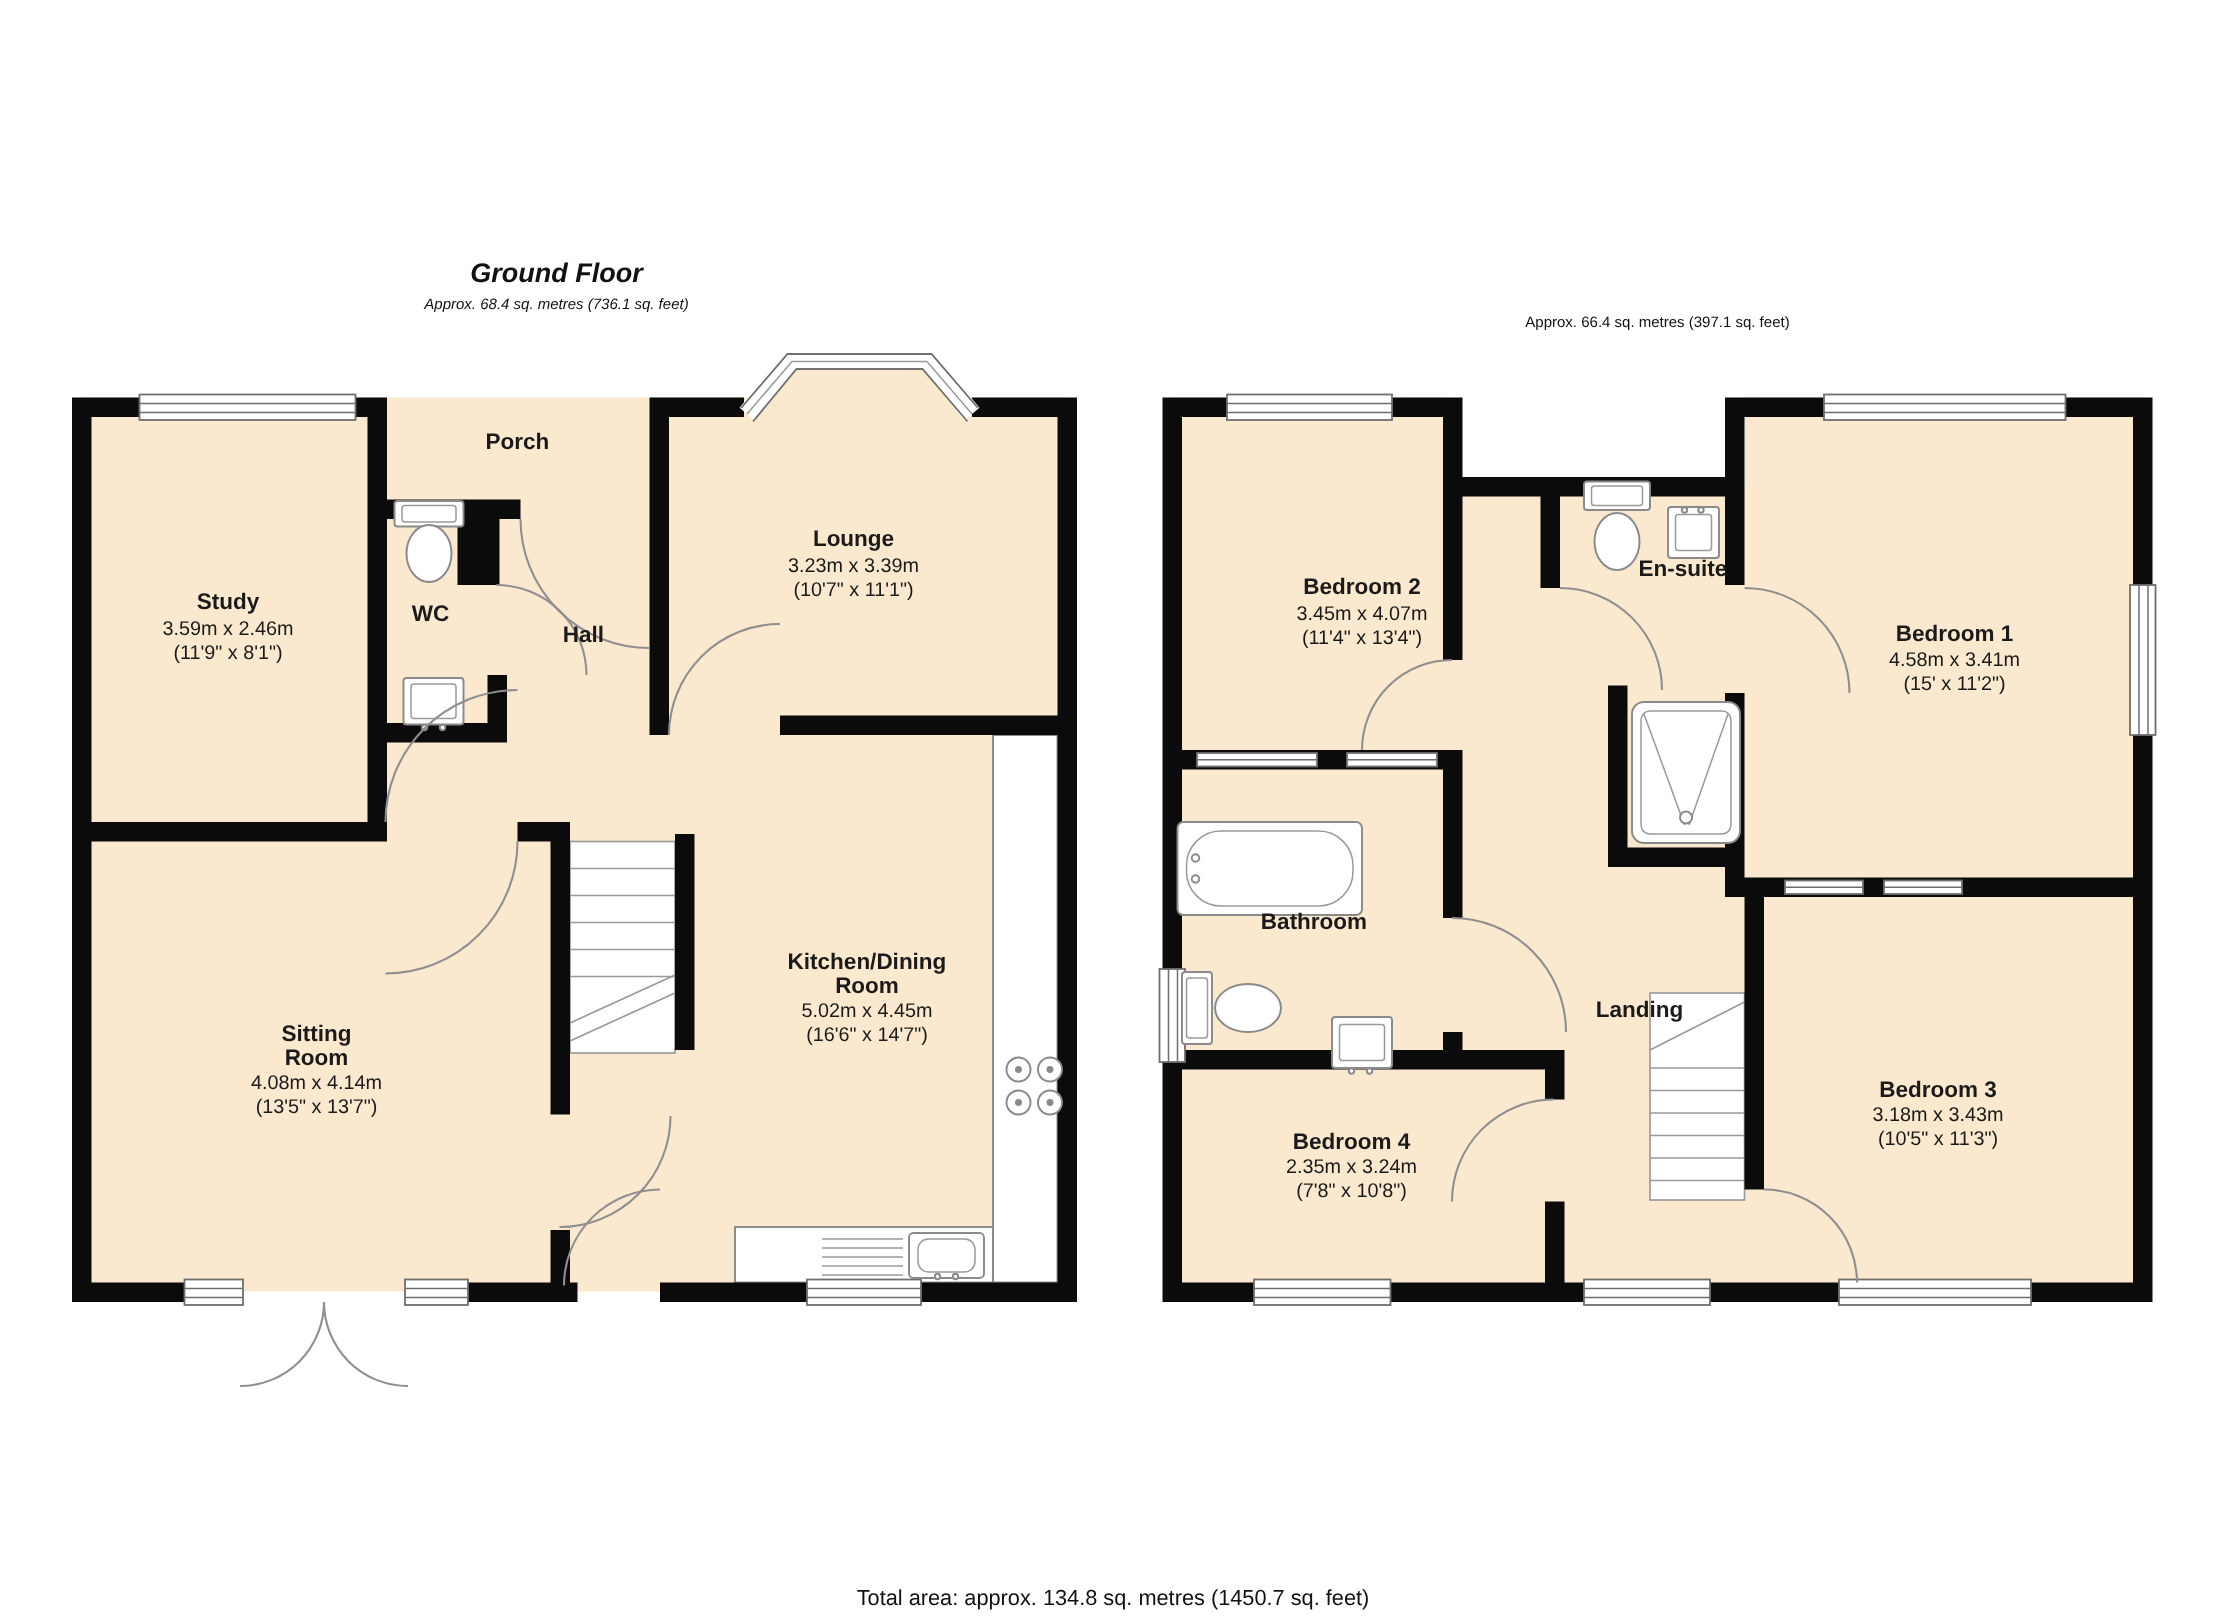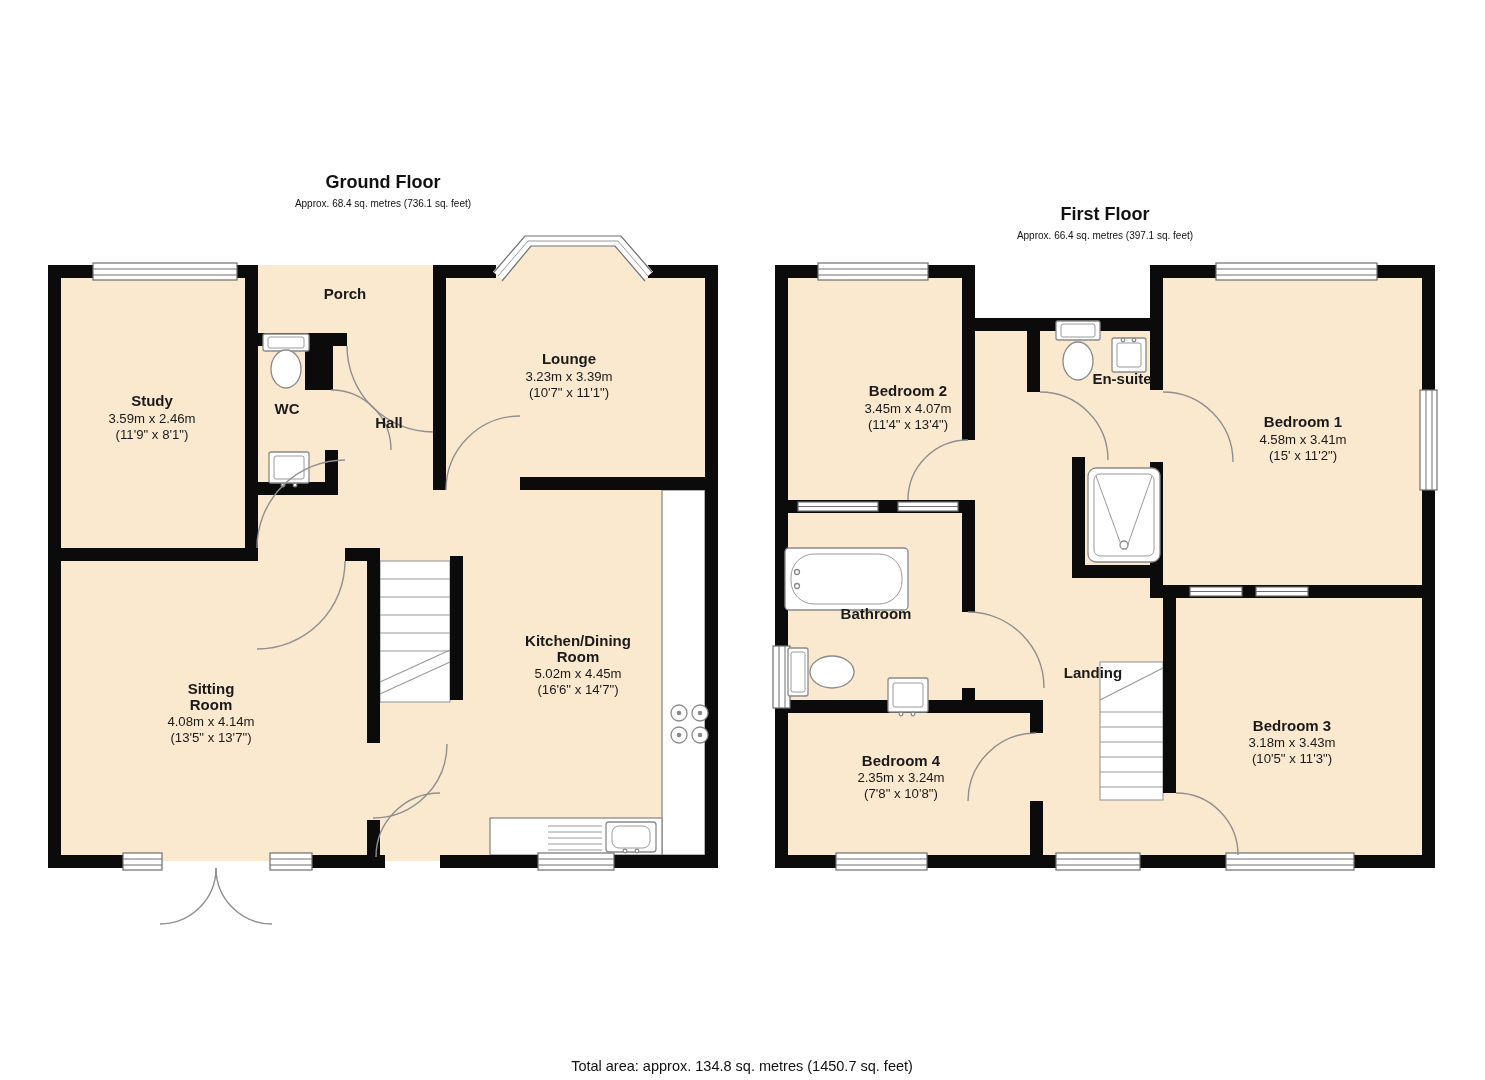--- a/index.html
+++ b/index.html
@@ -1,21 +1,21 @@
 <!DOCTYPE html>
 <html><head>
 <meta charset="utf-8">
 <style>
   html,body{margin:0;padding:0;background:#ffffff;}
   #canvas{position:relative;width:1485px;height:1080px;background:#ffffff;overflow:hidden;
           font-family:"Liberation Sans", sans-serif;}
   .floor-title{position:absolute;width:500px;text-align:center;color:#111;}
   .floor-title .t{font-size:18px;font-weight:700;line-height:20px;}
   .floor-title .s{font-size:10px;margin-top:6px;}
-  #gf-title{left:133px;top:172px;}
+  #gf-title{left:121px;top:172px;font-style:italic;}
   #ff-title{left:855px;top:204px;}
   #footer-total{position:absolute;left:392px;top:1058px;width:700px;text-align:center;
                 font-size:14.5px;color:#111;}
   svg text{fill:#1a1a1a;}
   .rname{font-size:15px;font-weight:700;}
   .rdim{font-size:13.2px;}
   .walls{fill:#0b0b0b;}
   .roomfill{fill:#fbe9cf;}
   .fix{fill:#ffffff;stroke:#8a8a8a;stroke-width:1.3;}
   .fixl{fill:none;stroke:#9a9a9a;stroke-width:1;}
@@ -29,21 +29,20 @@
 <body>
 
 <div id="canvas">
 
   <div class="floor-title" id="gf-title">
     <div class="t">Ground Floor</div>
     <div class="s">Approx. 68.4 sq. metres (736.1 sq. feet)</div>
   </div>
 
   <div class="floor-title" id="ff-title">
-    <div class="t">First Floor</div>
     <div class="s">Approx. 66.4 sq. metres (397.1 sq. feet)</div>
   </div>
 
   <svg width="1485" height="1080" viewBox="0 0 1485 1080">
 
     <g>
       <path class="roomfill" d="M55,265H711V861H55Z"></path>
       <path class="roomfill" d="M496,277 L527,239 L619,239 L649,277Z"></path>
 
       <rect class="fix" x="662" y="490" width="43" height="365"></rect>

